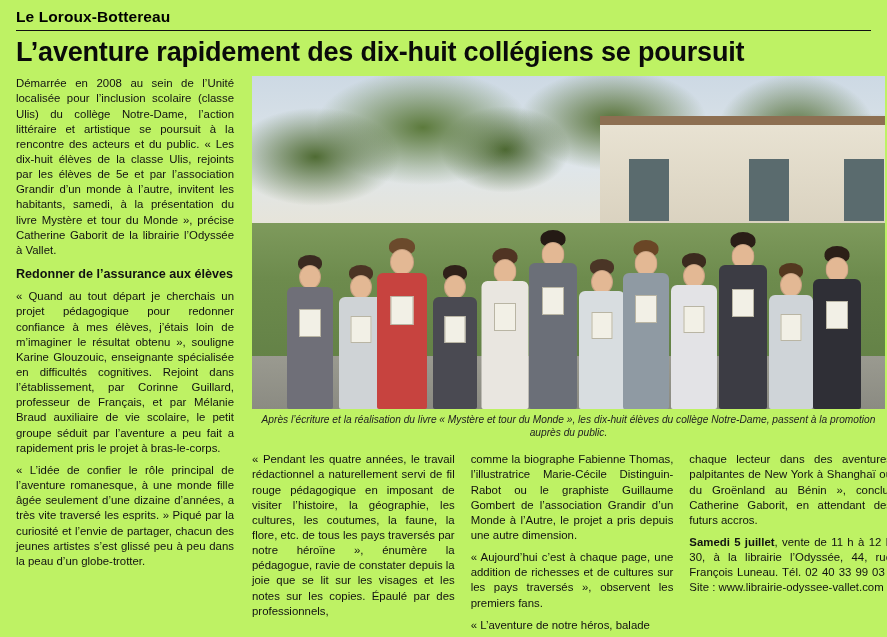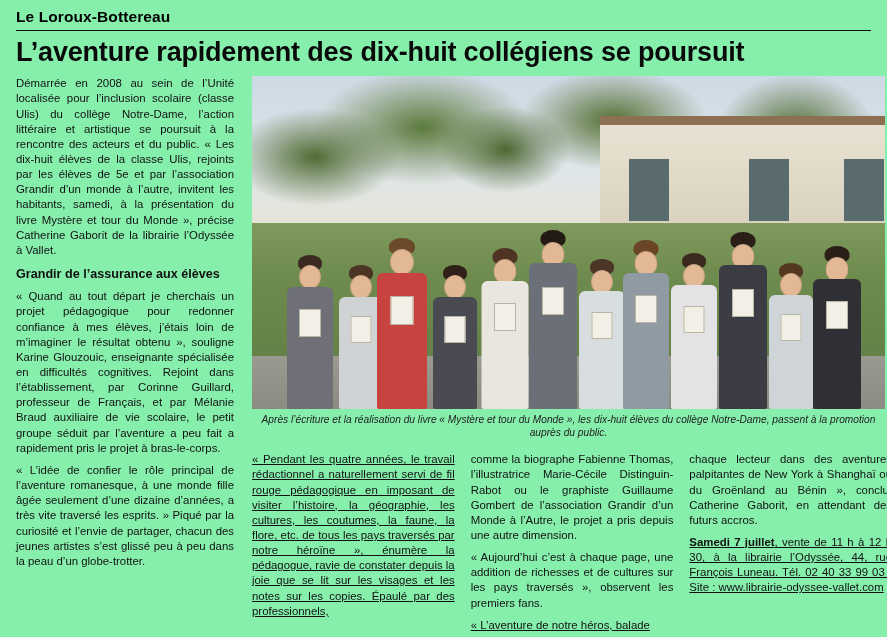--- a/index.html
+++ b/index.html
@@ -8,21 +8,21 @@
     background: #ffffff;
   }
   body {
     font-family: "Liberation Sans", sans-serif;
     color: #111;
   }
   .page {
     position: relative;
     width: 887px;
     height: 637px;
-    background: #86efac;
+    background: #bef264;
     overflow: hidden;
     box-sizing: border-box;
     padding: 6px 10px 0 14px;
   }
   .kicker {
     font-size: 15.5px;
     font-weight: bold;
     color: #000;
     letter-spacing: 0.1px;
     margin: 2px 0 4px 2px;
@@ -165,37 +165,37 @@
     gap: 16px;
   }
   .lcol {
     width: 203px;
     font-size: 11.4px;
     line-height: 1.33;
     text-align: justify;
     color: #111;
   }
   .lcol p { margin: 0 0 7px 0; }
-  .lcol p:last-child { margin-bottom: 0; text-decoration: underline; }
+  .lcol p:last-child { margin-bottom: 0; }
   b.lead { font-weight: bold; }
 </style>
 </head>
 <body>
 
 <div class="page">
 
   <div class="kicker">Le Loroux-Bottereau</div>
   <hr class="rule">
   <h1 class="headline">L’aventure rapidement des dix-huit collégiens se poursuit</h1>
 
   <div class="body-area">
 
     <div class="col-left">
       <p>Démarrée en 2008 au sein de l’Unité localisée pour l’inclusion scolaire (classe Ulis) du collège Notre-Dame, l’action littéraire et artistique se poursuit à la rencontre des acteurs et du public. « Les dix-huit élèves de la classe Ulis, rejoints par les élèves de 5e et par l’association Grandir d’un monde à l’autre, invitent les habitants, samedi, à la présentation du livre Mystère et tour du Monde », précise Catherine Gaborit de la librairie l’Odyssée à Vallet.</p>
-      <p class="subhead">Grandir de l’assurance aux élèves</p>
+      <p class="subhead">Redonner de l’assurance aux élèves</p>
       <p>« Quand au tout départ je cherchais un projet pédagogique pour redonner confiance à mes élèves, j’étais loin de m’imaginer le résultat obtenu », souligne Karine Glouzouic, enseignante spécialisée en difficultés cognitives. Rejoint dans l’établissement, par Corinne Guillard, professeur de Français, et par Mélanie Braud auxiliaire de vie scolaire, le petit groupe séduit par l’aventure a peu fait a rapidement pris le projet à bras-le-corps.</p>
       <p>« L’idée de confier le rôle principal de l’aventure romanesque, à une monde fille âgée seulement d’une dizaine d’années, a très vite traversé les esprits. » Piqué par la curiosité et l’envie de partager, chacun des jeunes artistes s’est glissé peu à peu dans la peau d’un globe-trotter.</p>
     </div>
 
     <div class="photo-wrap">
       <div class="photo">
         <div class="sky"></div>
         <div class="trees"></div>
         <div class="building"></div>
         <div class="ground"></div>
@@ -295,18 +295,18 @@
       <div class="lcol">
         <p>« Pendant les quatre années, le travail rédactionnel a naturellement servi de fil rouge pédagogique en imposant de visiter l’histoire, la géographie, les cultures, les coutumes, la faune, la flore, etc. de tous les pays traversés par notre héroïne », énumère la pédagogue, ravie de constater depuis la joie que se lit sur les visages et les notes sur les copies. Épaulé par des professionnels,</p>
       </div>
       <div class="lcol">
         <p>comme la biographe Fabienne Thomas, l’illustratrice Marie-Cécile Distinguin-Rabot ou le graphiste Guillaume Gombert de l’association Grandir d’un Monde à l’Autre, le projet a pris depuis une autre dimension.</p>
         <p>« Aujourd’hui c’est à chaque page, une addition de richesses et de cultures sur les pays traversés », observent les premiers fans.</p>
         <p>« L’aventure de notre héros, balade</p>
       </div>
       <div class="lcol">
         <p>chaque lecteur dans des aventures palpitantes de New York à Shanghaï ou du Groënland au Bénin », conclut Catherine Gaborit, en attendant des futurs accros.</p>
-        <p><b class="lead">Samedi 7 juillet</b><span>, vente de 11 h à 12 h 30, à la librairie l’Odyssée, 44, rue François Luneau. Tél. 02 40 33 99 03 ; Site : www.librairie-odyssee-vallet.com</span></p>
+        <p><b class="lead">Samedi 5 juillet</b><span>, vente de 11 h à 12 h 30, à la librairie l’Odyssée, 44, rue François Luneau. Tél. 02 40 33 99 03 ; Site : www.librairie-odyssee-vallet.com</span></p>
       </div>
     </div>
 
   </div>
 </div>
 
 </body></html>

